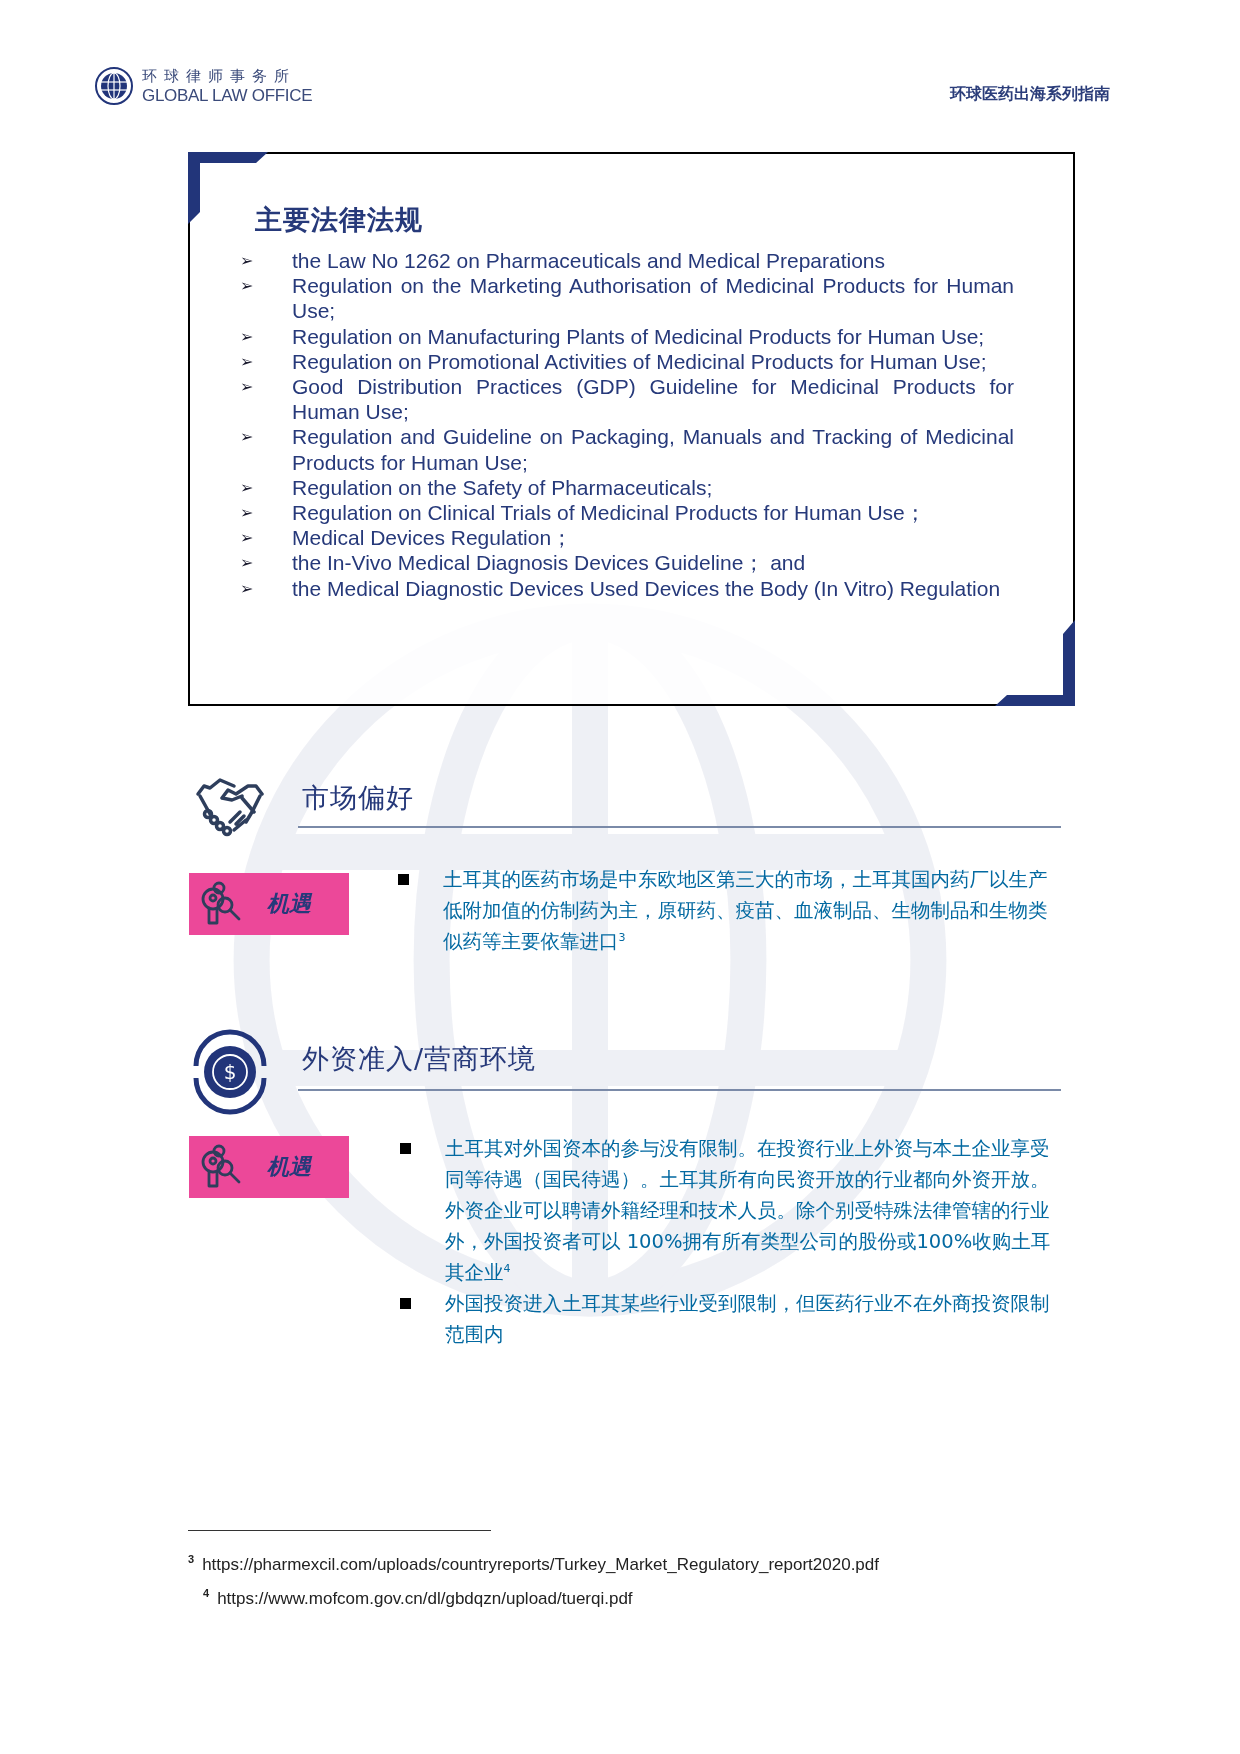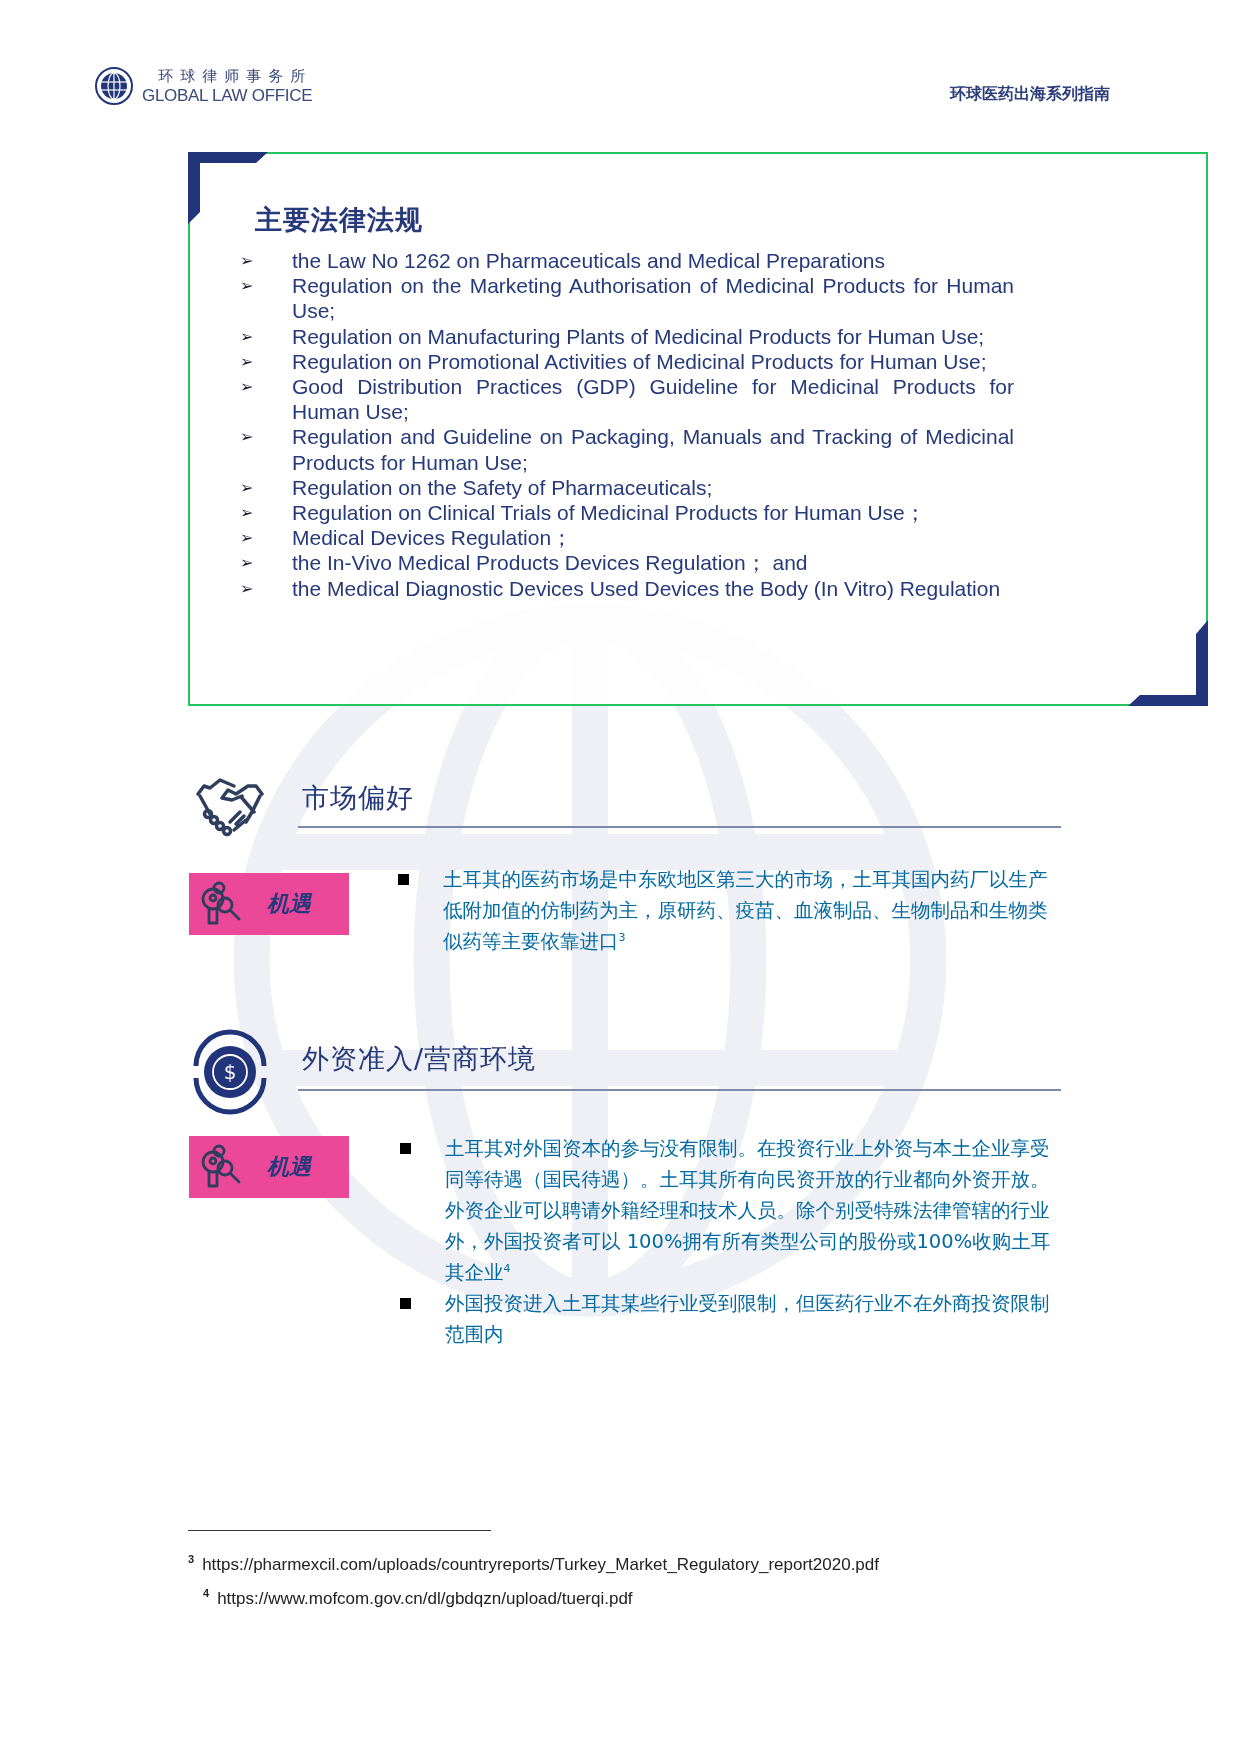--- a/index.html
+++ b/index.html
@@ -3,25 +3,25 @@
 <meta charset="utf-8">
 <style>
   html,body{margin:0;padding:0;background:#ffffff;}
   body{width:1240px;height:1754px;position:relative;overflow:hidden;font-family:"DejaVu Sans","Liberation Sans",sans-serif;color:#1f2d63;}
   .abs{position:absolute;}
   
   .watermark{position:absolute;left:230px;top:600px;width:720px;height:720px;opacity:0.07;}
   
   .logo{left:94px;top:66px;display:flex;align-items:center;gap:8px;}
   .logo-text{display:flex;flex-direction:column;line-height:1;}
-  .logo-cn{font-size:15px;letter-spacing:7px;color:#3a4a7a;text-align:right;}
+  .logo-cn{font-size:15px;letter-spacing:7px;color:#3a4a7a;}
   .logo-en{font-family:"Liberation Sans",sans-serif;font-size:17px;color:#3a4a7a;margin-top:3px;letter-spacing:-0.3px;}
   .series-title{right:130px;top:84px;font-size:16px;font-weight:bold;color:#2b3d7a;}
   
-  .lawbox{left:188px;top:152px;width:1020px;height:554px;border:2px solid #22c55e;box-sizing:border-box;background:rgba(255,255,255,0.85);}
+  .lawbox{left:188px;top:152px;width:887px;height:554px;border:2px solid #000000;box-sizing:border-box;background:rgba(255,255,255,0.85);}
   .corner-tl{position:absolute;left:-2px;top:-2px;width:80px;height:72px;}
   .corner-br{position:absolute;right:-2px;bottom:-2px;width:80px;height:86px;}
   .law-heading{position:absolute;left:65px;top:48px;font-size:27px;font-weight:bold;color:#26397a;letter-spacing:1px;}
   .law-list{position:absolute;left:50px;top:94px;width:774px;margin:0;padding:0;list-style:none;}
   .law-list li{position:relative;padding-left:52px;font-family:"Liberation Sans",sans-serif;font-size:21px;line-height:25.2px;color:#26397a;text-align:justify;}
   .law-list li .bullet{position:absolute;left:0;top:0;font-size:16px;color:#1a1a2e;}
   
   .sec-icon{width:80px;height:80px;}
   .sec-heading{font-size:27px;font-weight:normal;color:#26397a;letter-spacing:1px;}
   .sec-rule{height:2px;background:#7a8aa8;}
@@ -74,21 +74,21 @@
   <ul class="law-list">
     <li><span class="bullet">➢</span><span>the Law No 1262 on Pharmaceuticals and Medical Preparations</span></li>
     <li><span class="bullet">➢</span><span>Regulation on the Marketing Authorisation of Medicinal Products for Human Use;</span></li>
     <li><span class="bullet">➢</span><span>Regulation on Manufacturing Plants of Medicinal Products for Human Use;</span></li>
     <li><span class="bullet">➢</span><span>Regulation on Promotional Activities of Medicinal Products for Human Use;</span></li>
     <li><span class="bullet">➢</span><span>Good Distribution Practices (GDP) Guideline for Medicinal Products for Human Use;</span></li>
     <li><span class="bullet">➢</span><span>Regulation and Guideline on Packaging, Manuals and Tracking of Medicinal Products for Human Use;</span></li>
     <li><span class="bullet">➢</span><span>Regulation on the Safety of Pharmaceuticals;</span></li>
     <li><span class="bullet">➢</span><span>Regulation on Clinical Trials of Medicinal Products for Human Use；</span></li>
     <li><span class="bullet">➢</span><span>Medical Devices Regulation；</span></li>
-    <li><span class="bullet">➢</span><span>the In-Vivo Medical Products Devices Regulation； and</span></li>
+    <li><span class="bullet">➢</span><span>the In-Vivo Medical Diagnosis Devices Guideline； and</span></li>
     <li><span class="bullet">➢</span><span>the Medical Diagnostic Devices Used Devices the Body (In Vitro) Regulation</span></li>
   </ul>
 </div>
 
 <svg class="abs sec-icon" style="left:190px;top:764px;" viewBox="0 0 80 80">
   <g fill="none" stroke="#2e3e5c" stroke-width="3.5" stroke-linecap="round" stroke-linejoin="round">
     <path d="M8 30 L14 22 L20 24 L30 16 L44 22"></path>
     <path d="M72 30 L66 22 L58 22 L46 30 L38 26 L32 34 L42 36 L52 32"></path>
     <path d="M10 32 L20 50"></path>
     <path d="M70 32 L62 48 L56 58"></path>

